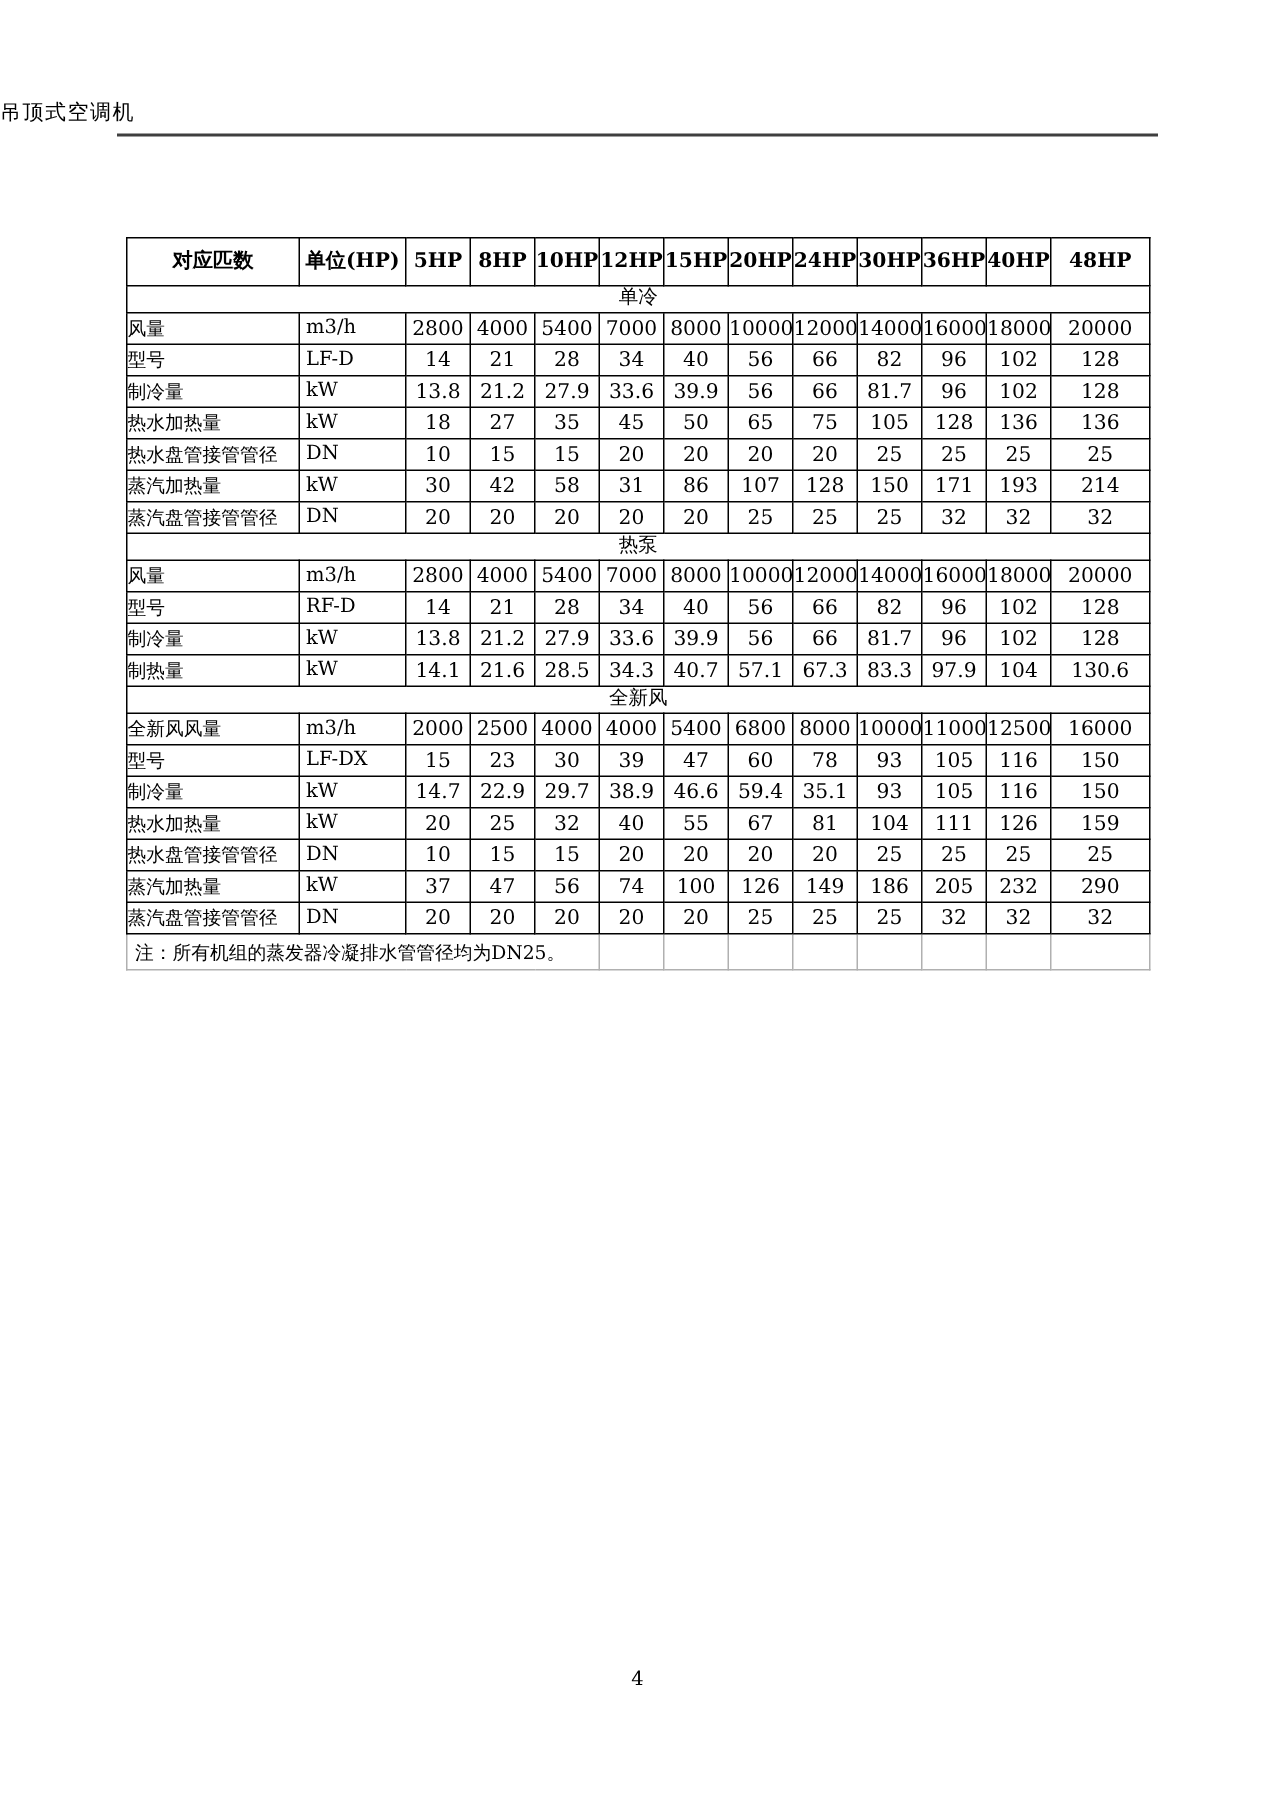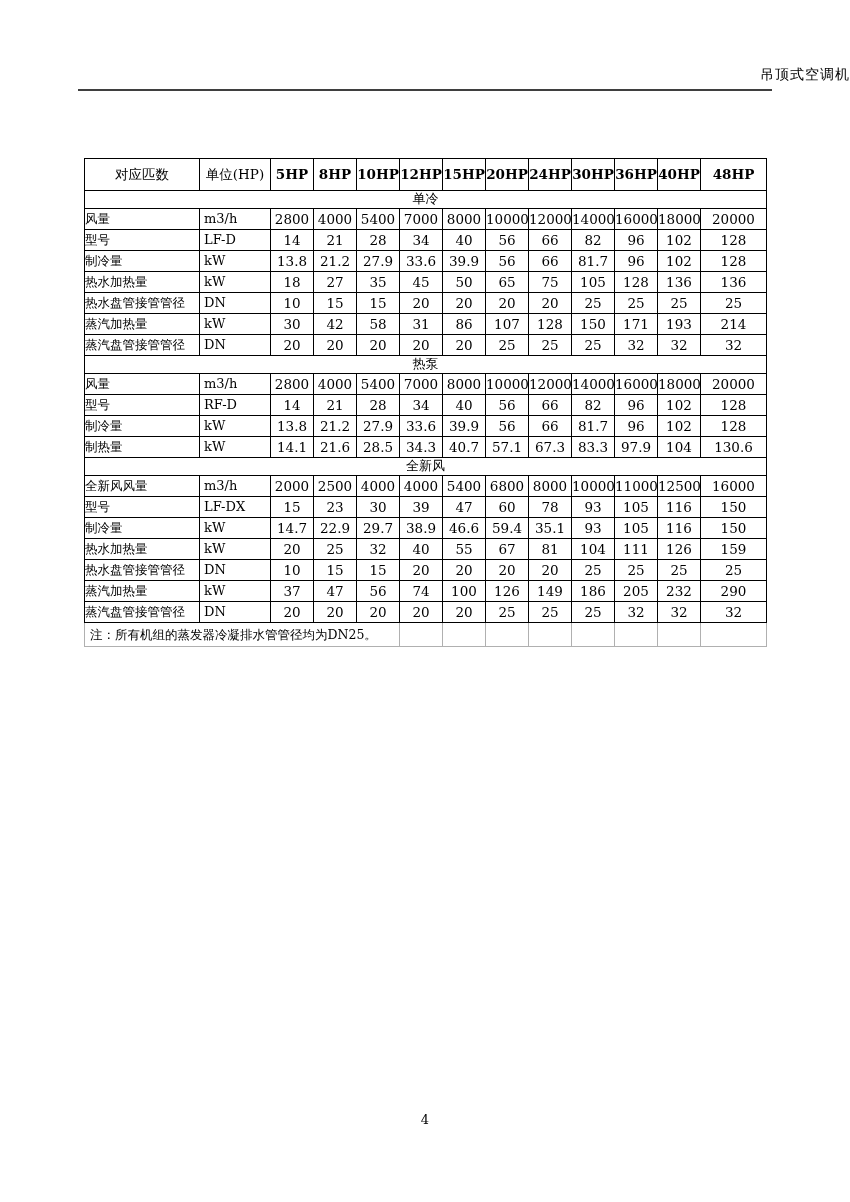--- a/index.html
+++ b/index.html
@@ -11,21 +11,21 @@
     background: #ffffff;
     font-family: "DejaVu Serif", "Liberation Serif", serif;
     color: #000000;
     overflow: hidden;
   }
   .page-header {
     position: absolute;
     top: 66px;
     left: 0;
     width: 100%;
-    text-align: right;
+    text-align: left;
     font-size: 14px;
     letter-spacing: 1px;
   }
   .header-rule {
     position: absolute;
     top: 89px;
     left: 78px;
     width: 694px;
     height: 0;
     border-top: 2px solid #3f3f3f;
@@ -49,21 +49,21 @@
   table.summary td {
     border: 1px solid #000000;
     text-align: center;
     vertical-align: middle;
     font-size: 13.5px;
     padding: 0;
     overflow: hidden;
     white-space: nowrap;
     line-height: 1.1;
   }
-  tr.header-row td { height: 31px; font-size: 13.5px; }
+  tr.header-row td { height: 31px; font-size: 13.5px; font-weight: bold; }
   tr.header-row td.hp { font-weight: bold; }
   tr.section-row td { height: 17px; font-size: 13px; }
   tr.data-row td { height: 20px; }
   table.summary td.label {
     text-align: left;
     padding-left: 0;
     font-size: 12.5px;
   }
   table.summary td.unit {
     text-align: left;

